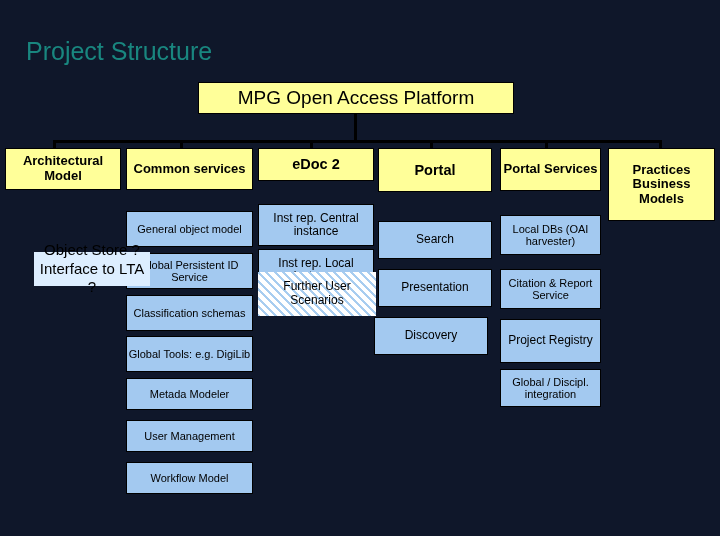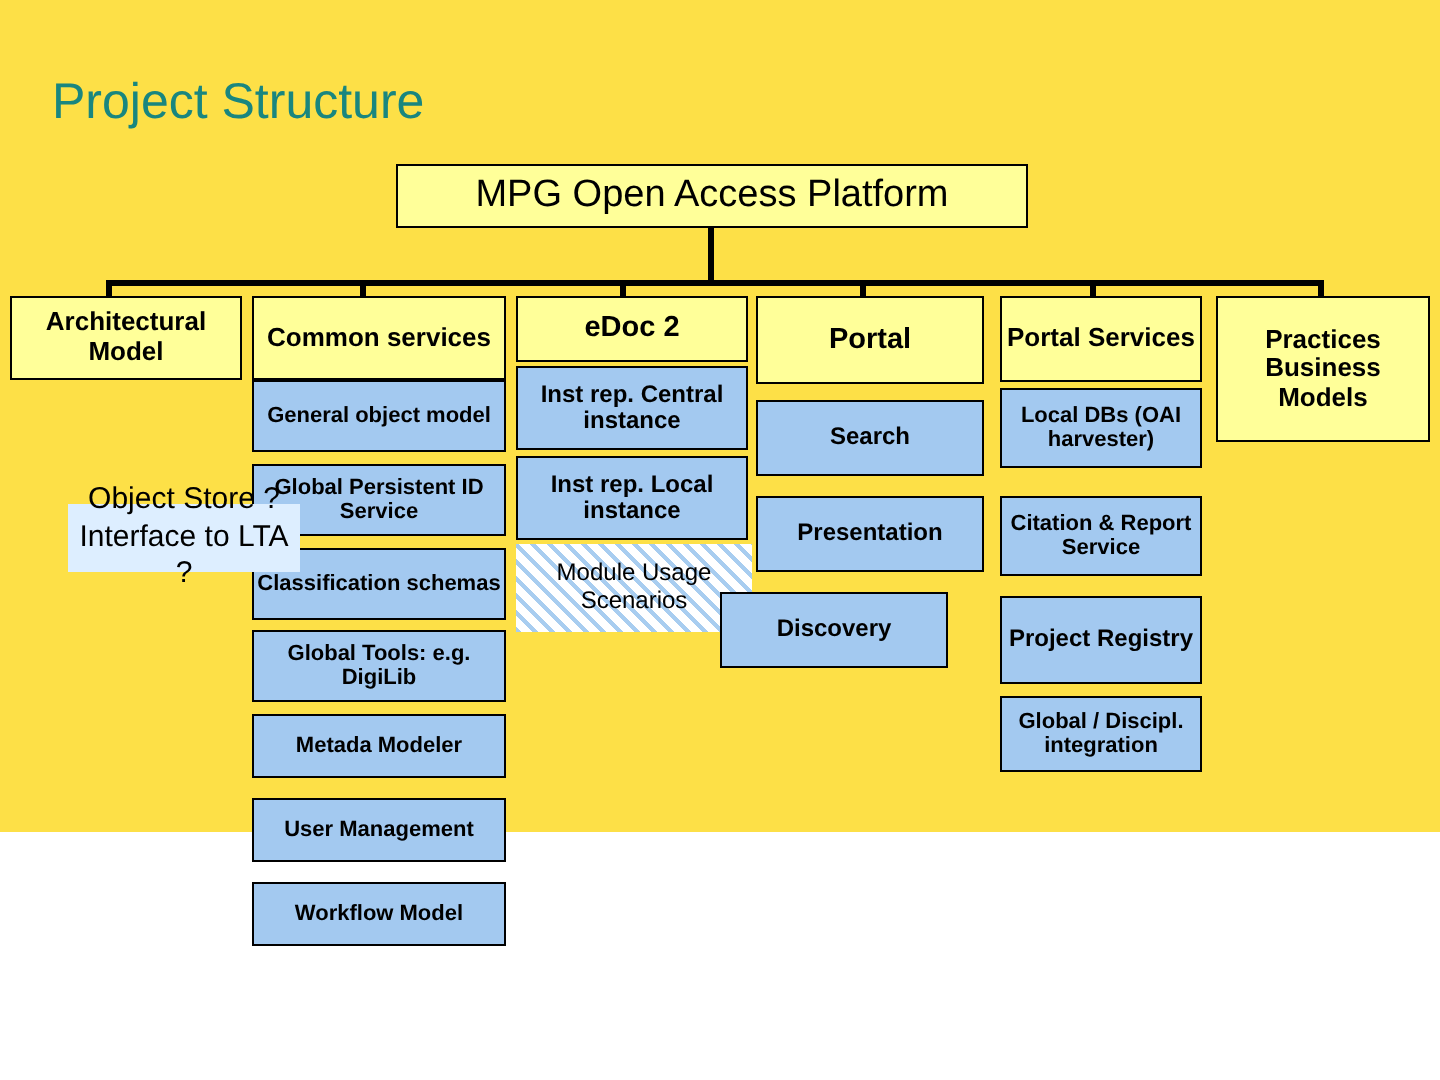--- a/index.html
+++ b/index.html
@@ -12,22 +12,22 @@
     height: 540px;
     position: relative;
     overflow: hidden;
     font-family: "Liberation Sans", "DejaVu Sans", sans-serif;
   }
 
   #slide {
     position: absolute;
     left: 0; top: 0;
     width: 720px;
-    height: 416px;
-    background: #fde047;
+    height: 536px;
+    background: #0f172a;
   }
 
   
   .slide-title {
     position: absolute;
     left: 26px;
     top: 37px;
     font-size: 25px;
     color: #19867f;
     font-family: "Liberation Sans", "DejaVu Sans", sans-serif;
@@ -64,21 +64,22 @@
     font-weight: bold;
     font-size: 13px;
   }
   .header-box.big {
     font-size: 14.5px;
     text-align: center;
   }
 
   .leaf-box {
     font-size: 11px;
-    font-weight: bold;
+    font-weight: normal;
+    margin-top: 21px;
   }
   .leaf-box.lg {
     font-size: 12px;
   }
 
   
   .box-hatched {
     position: absolute;
     box-sizing: border-box;
     border: none;
@@ -177,33 +178,33 @@
   <div class="box box-yellow header-box big" style="left:258px; top:148px; width:116px; height:33px;">
     <span>eDoc 2</span>
   </div>
   <div class="box box-blue leaf-box lg" style="left:258px; top:183px; width:116px; height:42px;">
     <span>Inst rep. Central instance</span>
   </div>
   <div class="box box-blue leaf-box lg" style="left:258px; top:228px; width:116px; height:42px;">
     <span>Inst  rep. Local instance</span>
   </div>
   <div class="box-hatched" style="left:258px; top:272px; width:118px; height:44px;">
-    <span>Module Usage Scenarios</span>
+    <span>Further User Scenarios</span>
   </div>
 
   <div class="box box-yellow header-box big" style="left:378px; top:148px; width:114px; height:44px;">
     <span>Portal</span>
   </div>
   <div class="box box-blue leaf-box lg" style="left:378px; top:200px; width:114px; height:38px;">
     <span>Search</span>
   </div>
   <div class="box box-blue leaf-box lg" style="left:378px; top:248px; width:114px; height:38px;">
     <span>Presentation</span>
   </div>
-  <div class="box box-blue leaf-box lg" style="left:360px; top:296px; width:114px; height:38px;">
+  <div class="box box-blue leaf-box lg" style="left:374px; top:296px; width:114px; height:38px;">
     <span>Discovery</span>
   </div>
 
   <div class="box box-yellow header-box" style="left:500px; top:148px; width:101px; height:43px;">
     <span>Portal Services</span>
   </div>
   <div class="box box-blue leaf-box" style="left:500px; top:194px; width:101px; height:40px;">
     <span>Local DBs (OAI harvester)</span>
   </div>
   <div class="box box-blue leaf-box" style="left:500px; top:248px; width:101px; height:40px;">

